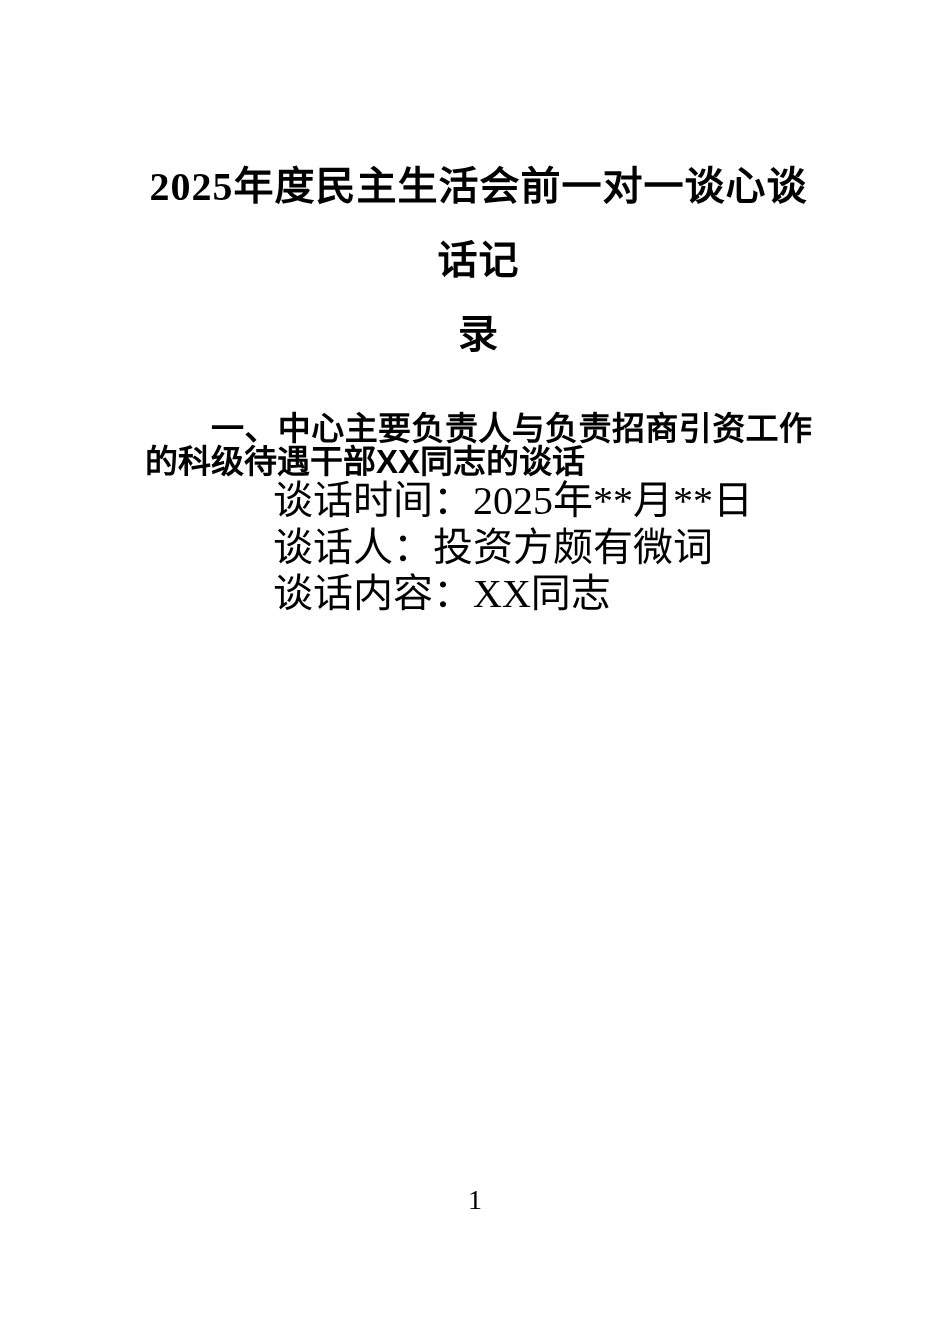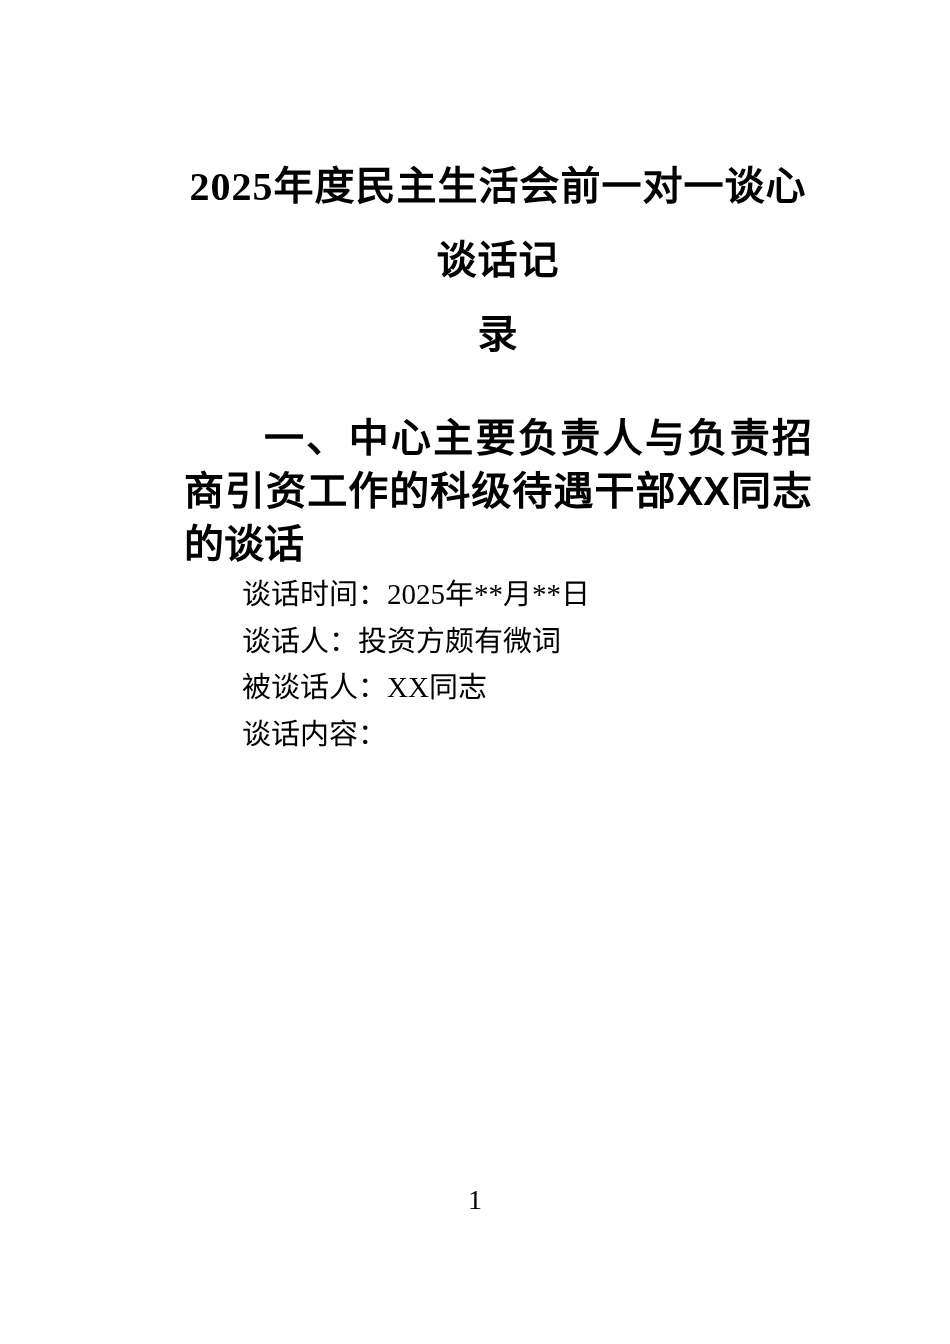--- a/index.html
+++ b/index.html
@@ -5,50 +5,50 @@
   * { margin: 0; padding: 0; box-sizing: border-box; }
   html, body { background: #ffffff; }
   .page {
     position: relative;
     width: 950px;
     height: 1344px;
     margin: 0 auto;
     background: #ffffff;
     color: #000000;
     overflow: hidden;
-    padding-left: 39px;
   }
   .content {
     padding: 150px 138px 0 145px; 
   }
   .doc-title {
     font-family: "Liberation Serif", "DejaVu Serif", serif;
     font-weight: 700;
     font-size: 40px;
     line-height: 74px;
     text-align: center;
     letter-spacing: 1px;
   }
   .doc-title .title-line { display: block; }
   .section-heading {
     margin-top: 40px;
     font-family: "Liberation Sans", "DejaVu Sans", sans-serif;
     font-weight: 700;
-    font-size: 40px;
-    line-height: 53px;
+    font-size: 33px;
+    line-height: 33px;
     text-align: justify;
     text-indent: 2em;
   }
   .body-para {
     font-family: "Liberation Serif", "DejaVu Serif", serif;
     font-weight: 400;
-    font-size: 29px;
+    font-size: 40px;
     line-height: 46.5px;
     text-align: justify;
     text-indent: 2em;
+    margin-left: 48px;
   }
   .page-number {
     position: absolute;
     left: 0;
     right: 0;
     top: 1184px;
     text-align: center;
     font-family: "Liberation Serif", "DejaVu Serif", serif;
     font-size: 28px;
     line-height: 32px;
@@ -65,22 +65,21 @@
       <span class="title-line">录</span>
     </h1>
 
     <h2 class="section-heading">一、中心主要负责人与负责招商引资工作的科级待遇干部XX同志的谈话</h2>
 
     <p class="body-para">谈话时间：2025年**月**日</p>
 
 
     <p class="body-para">谈话人：投资方颇有微词</p>
 
-    <p class="body-para">被谈话人：XX同志</p>
+    <p class="body-para">谈话内容：XX同志</p>
 
-    <p class="body-para">谈话内容：</p>
 
 
 
   </div>
 
   <div class="page-number">1</div>
 </div>
 
 </body></html>

